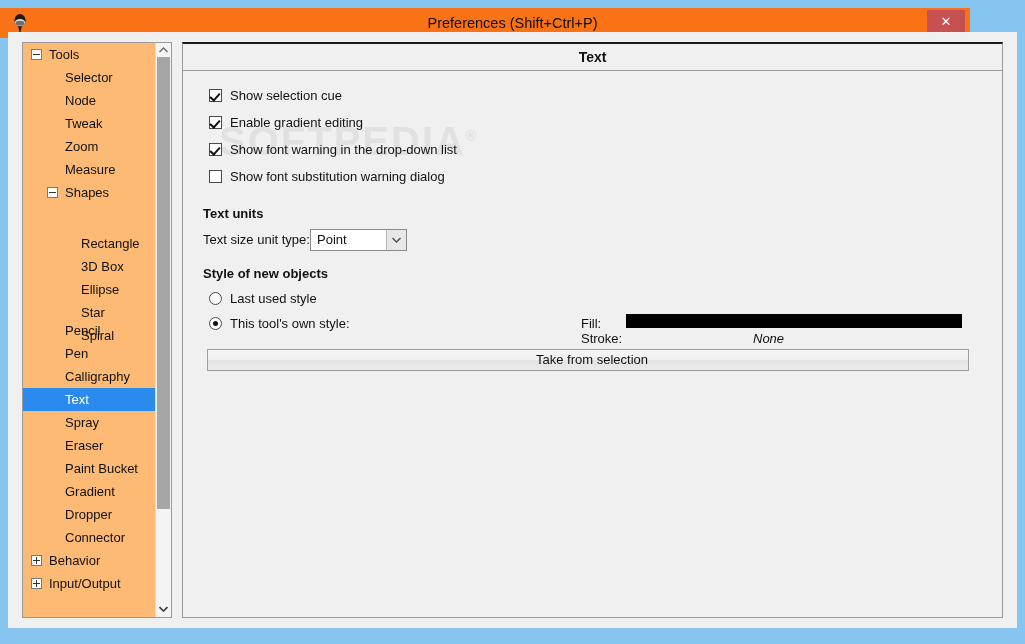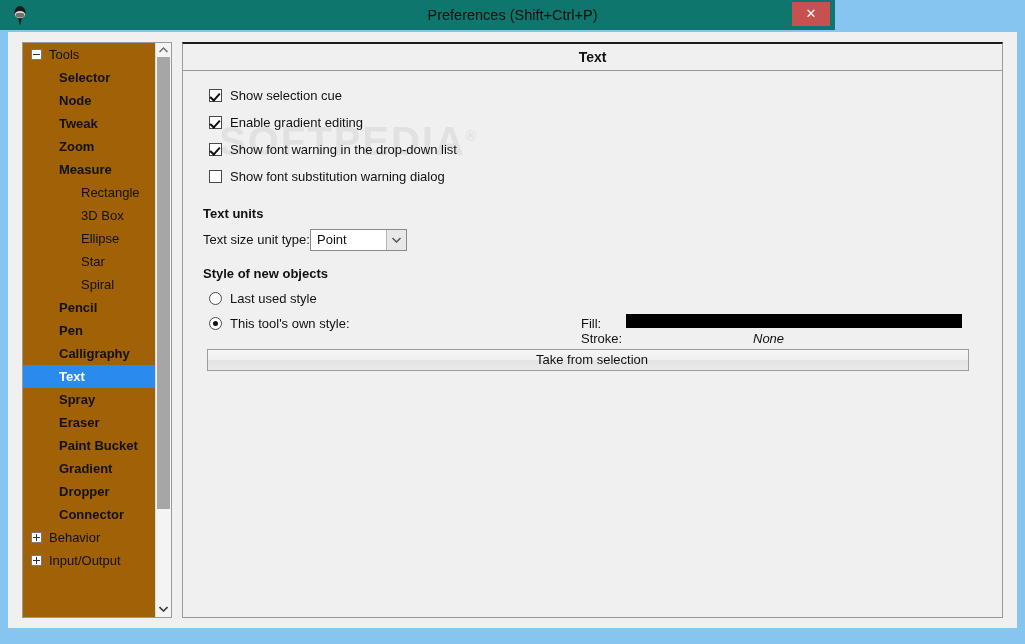--- a/index.html
+++ b/index.html
@@ -15,24 +15,24 @@
     width: 1025px;
     height: 644px;
     background: #86c5f0;
     overflow: hidden;
     box-sizing: border-box;
   }
 
   
   #titlebar {
     position: absolute;
-    left: 0; top: 0;
-    width: 835px;
+    left: 0; top: 8px;
+    width: 970px;
     height: 30px;
-    background: #0f766e;
+    background: #f97316;
   }
   #app-icon {
     position: absolute;
     left: 8px; top: 3px;
     width: 24px; height: 24px;
   }
   #title-text {
     position: absolute;
     left: 0; top: 0;
     width: 1025px;
@@ -67,21 +67,21 @@
     box-sizing: border-box;
   }
 
   
   #sidebar {
     position: absolute;
     left: 14px;
     top: 10px;
     width: 150px;
     height: 576px;
-    background: #a16207;
+    background: #fdba74;
     border: 1px solid #9a9a9a;
     box-sizing: border-box;
     overflow: hidden;
   }
   #tree {
     position: absolute;
     left: 0; top: 0;
     width: 133px;
     height: 100%;
     overflow: hidden;
@@ -122,23 +122,23 @@
     position: absolute;
     left: 4px; top: 1px;
     width: 1px; height: 7px;
     background: #333;
   }
   .tree-label { position: absolute; }
 
   
   .lvl0 .expander { left: 8px; }
   .lvl0 .tree-label { left: 26px; }
-  .lvl1 .tree-label { left: 36px; font-weight: bold; }
+  .lvl1 .tree-label { left: 42px; }
   .lvl1 .expander { left: 24px; }
-  .lvl2 .tree-label { left: 58px; }
+  .lvl2 .tree-label { left: 58px; margin-top: 28px; }
 
   
   #sb-track {
     position: absolute;
     right: 0; top: 0;
     width: 16px;
     height: 100%;
     background: #f4f4f4;
     border-left: 1px solid #dcdcdc;
     box-sizing: border-box;
@@ -392,20 +392,24 @@
           </div>
           <div class="tree-row lvl1">
             <span class="tree-label">Tweak</span>
           </div>
           <div class="tree-row lvl1">
             <span class="tree-label">Zoom</span>
           </div>
           <div class="tree-row lvl1">
             <span class="tree-label">Measure</span>
           </div>
+          <div class="tree-row lvl1">
+            <span class="expander"></span>
+            <span class="tree-label">Shapes</span>
+          </div>
           <div class="tree-row lvl2">
             <span class="tree-label">Rectangle</span>
           </div>
           <div class="tree-row lvl2">
             <span class="tree-label">3D Box</span>
           </div>
           <div class="tree-row lvl2">
             <span class="tree-label">Ellipse</span>
           </div>
           <div class="tree-row lvl2">

